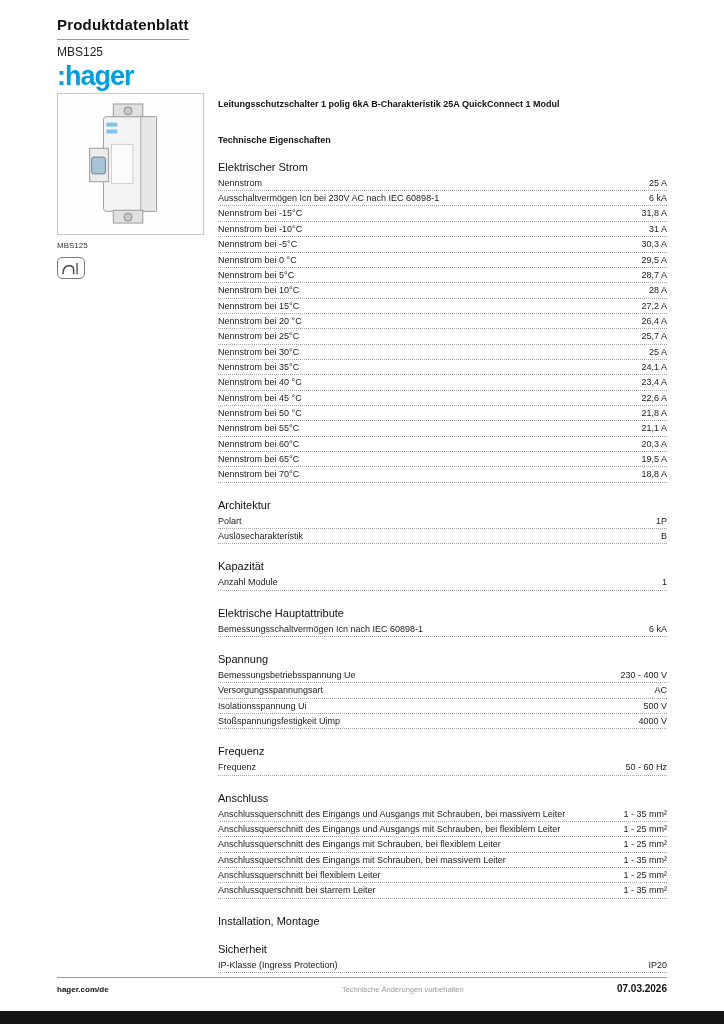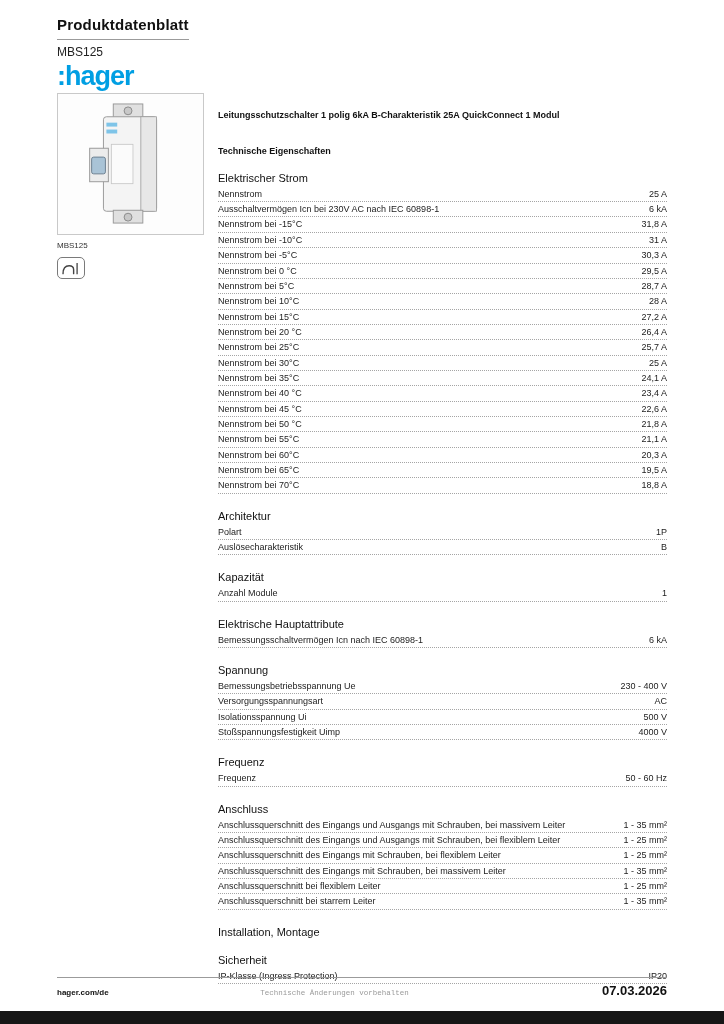--- a/index.html
+++ b/index.html
@@ -64,21 +64,21 @@
   }
 
   
   .main {
     position: absolute;
     left: 218px; top: 95px;
     width: 449px;
   }
   .product-title {
     font-size: 9px; font-weight: bold; color: #111;
-    margin: 15px 0 25px 0; line-height: 1.2;
+    margin: 4px 0 25px 0; line-height: 1.2;
   }
   .te-heading {
     font-size: 9px; font-weight: bold; color: #111;
     margin: 0 0 8px 0;
   }
   .section-title {
     font-size: 11px; font-weight: normal; color: #111;
     margin: 16px 0 3px 0;
   }
   .spec-row {
@@ -92,22 +92,22 @@
 
   
   .footer {
     position: absolute;
     left: 57px; right: 57px;
     top: 977px;
   }
   .footer-rule { border: none; border-top: 1px solid #9b9b9b; margin: 0 0 5px 0; }
   .footer-content { display: flex; align-items: baseline; }
   .footer-left { font-size: 8px; font-weight: bold; color: #111; flex: 1; text-decoration: none; }
-  .footer-center { font-size: 7.5px; color: #9a9a9a; flex: 1; text-align: left; font-family: Liberation Mono, monospace; }
-  .footer-right { font-size: 13px; font-weight: bold; color: #111; flex: 1; text-align: right; }
+  .footer-center { font-size: 7.5px; color: #9a9a9a; flex: 1; text-align: right; }
+  .footer-right { font-size: 10px; font-weight: bold; color: #111; flex: 1; text-align: right; }
 
   .bottom-bar {
     position: absolute;
     left: 0; right: 0; bottom: 0;
     height: 13px;
     background: #161616;
   }
 </style>
 </head>
 <body>

